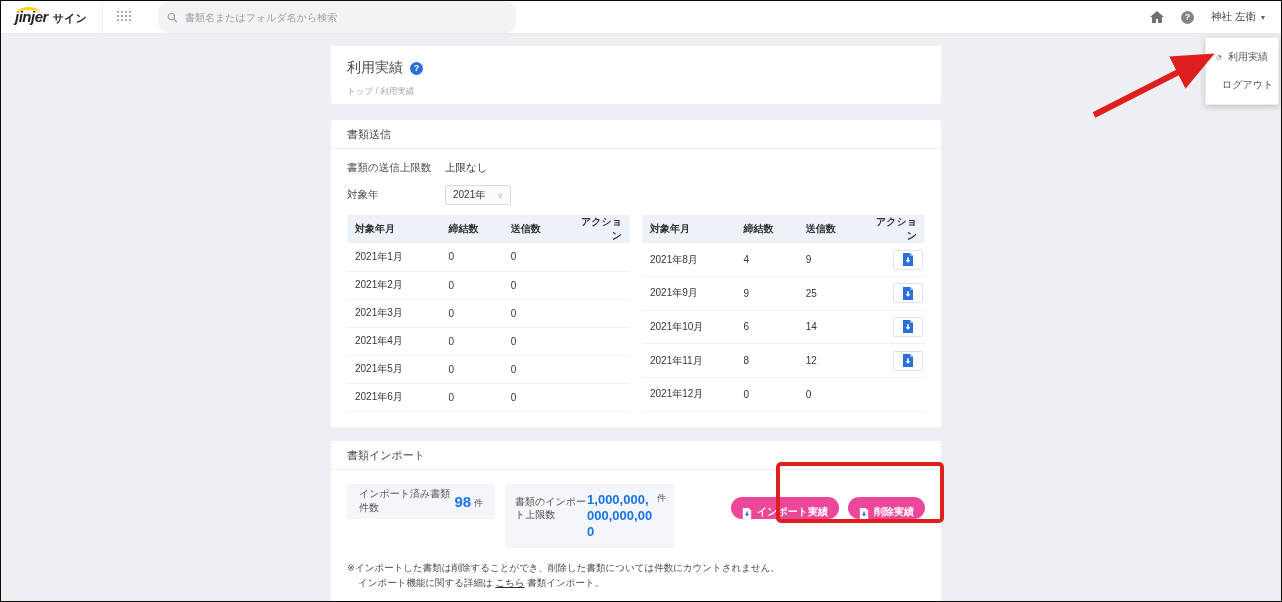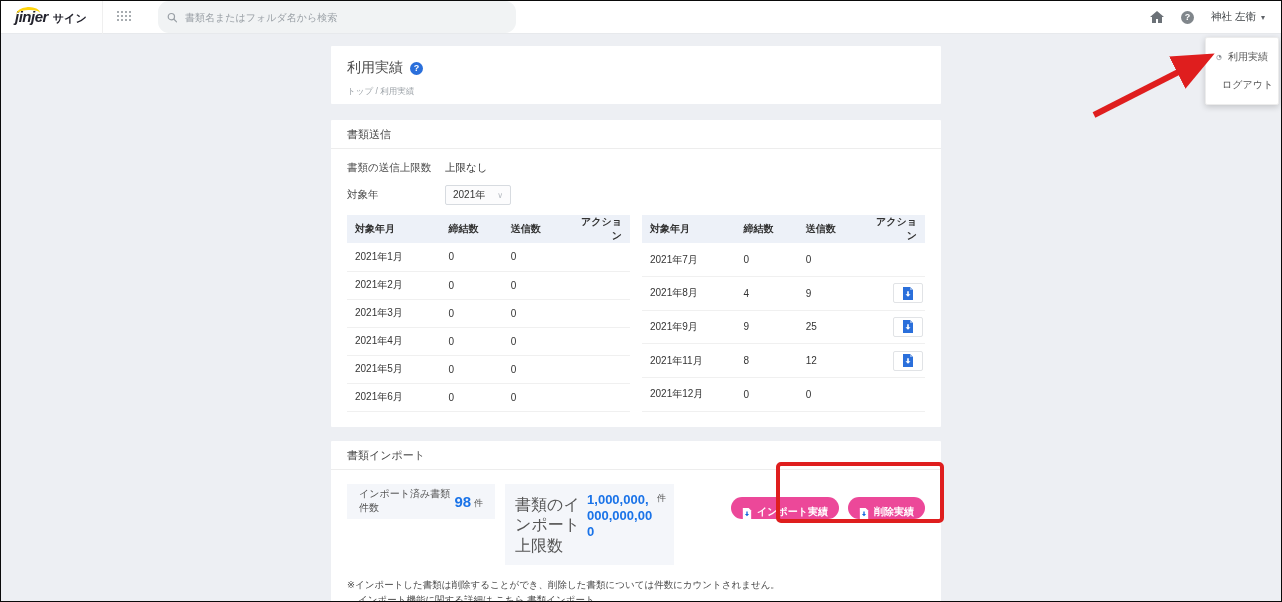--- a/index.html
+++ b/index.html
@@ -62,21 +62,21 @@
 
   
   .import-body { padding:14px 16px 20px; }
   .import-row { display:flex; align-items:flex-start; }
   .stat-box { background:#f4f6fa; display:flex; }
   .stat-left { width:188px; height:35px; align-items:center; padding:0 12px; }
   .stat-left .lbl { font-size:10px; color:#555; }
   .stat-left .val { margin-left:auto; font-size:15px; font-weight:bold; color:#1a73e8; }
   .stat-left .unit { font-size:9px; color:#555; margin-left:3px; align-self:center; margin-top:4px; }
   .stat-right { width:190px; min-height:64px; margin-left:10px; padding:8px 8px 8px 10px; }
-  .stat-right .lbl { font-size:16px; color:#555; width:72px; line-height:1.3; padding-top:3px; }
+  .stat-right .lbl { font-size:10px; color:#555; width:72px; line-height:1.3; padding-top:3px; }
   .stat-right .val { width:68px; font-size:13px; font-weight:bold; color:#1a73e8; line-height:1.25; word-break:break-all; }
   .stat-right .unit { font-size:9px; color:#555; margin-left:2px; }
   .action-buttons { margin-left:57px; margin-top:13px; display:flex; gap:9px; }
   .pill-btn { height:22px; padding:0 11px; border:none; border-radius:12px; background:#ec4899; color:#fff; font-size:10px; font-weight:bold; display:flex; align-items:flex-end; gap:5px; cursor:pointer; font-family:inherit; white-space:nowrap; }
   .note { margin-top:12px; font-size:9.5px; color:#4a4a4a; line-height:1.6; }
   .note .line2 { padding-left:11px; }
   .note a { color:#333; text-decoration:underline; cursor:pointer; }
 </style>
 </head>
 <body>
@@ -232,41 +232,47 @@
             <thead>
               <tr>
                 <th class="col-month">対象年月</th>
                 <th class="col-num">締結数</th>
                 <th class="col-num">送信数</th>
                 <th class="col-action">アクション</th>
               </tr>
             </thead>
             <tbody>
                 <tr>
-                  <td class="col-month">2021年7月</td>
-                  <td class="col-num">0</td>
-                  <td class="col-num">0</td>
-                  <td class="col-action"></td>
-                </tr>
-                <tr>
                   <td class="col-month">2021年8月</td>
                   <td class="col-num">4</td>
                   <td class="col-num">9</td>
                   <td class="col-action"><button class="dl-btn">
                       <svg width="12" height="13" viewBox="0 0 12 13">
                         <path d="M1 0h7l3 3v10H1z" fill="#2a6fdb"></path>
                         <path d="M8 0v3h3z" fill="#8fb1e8"></path>
                         <path d="M5.2 4.2h1.6v3h1.7L6 9.8 3.5 7.2h1.7z" fill="#fff"></path>
                       </svg>
                     </button></td>
                 </tr>
                 <tr>
                   <td class="col-month">2021年9月</td>
                   <td class="col-num">9</td>
                   <td class="col-num">25</td>
+                  <td class="col-action"><button class="dl-btn">
+                      <svg width="12" height="13" viewBox="0 0 12 13">
+                        <path d="M1 0h7l3 3v10H1z" fill="#2a6fdb"></path>
+                        <path d="M8 0v3h3z" fill="#8fb1e8"></path>
+                        <path d="M5.2 4.2h1.6v3h1.7L6 9.8 3.5 7.2h1.7z" fill="#fff"></path>
+                      </svg>
+                    </button></td>
+                </tr>
+                <tr>
+                  <td class="col-month">2021年10月</td>
+                  <td class="col-num">6</td>
+                  <td class="col-num">14</td>
                   <td class="col-action"><button class="dl-btn">
                       <svg width="12" height="13" viewBox="0 0 12 13">
                         <path d="M1 0h7l3 3v10H1z" fill="#2a6fdb"></path>
                         <path d="M8 0v3h3z" fill="#8fb1e8"></path>
                         <path d="M5.2 4.2h1.6v3h1.7L6 9.8 3.5 7.2h1.7z" fill="#fff"></path>
                       </svg>
                     </button></td>
                 </tr>
                 <tr>
                   <td class="col-month">2021年11月</td>

